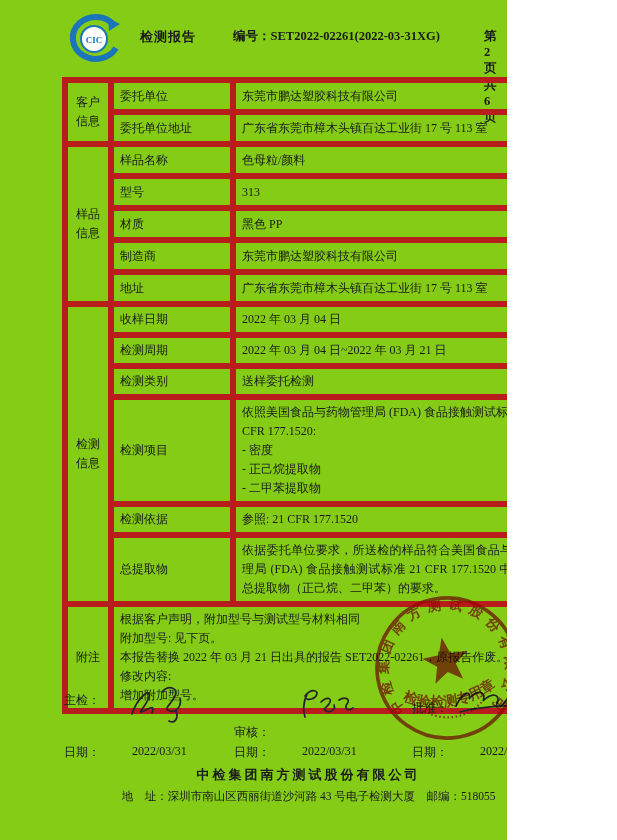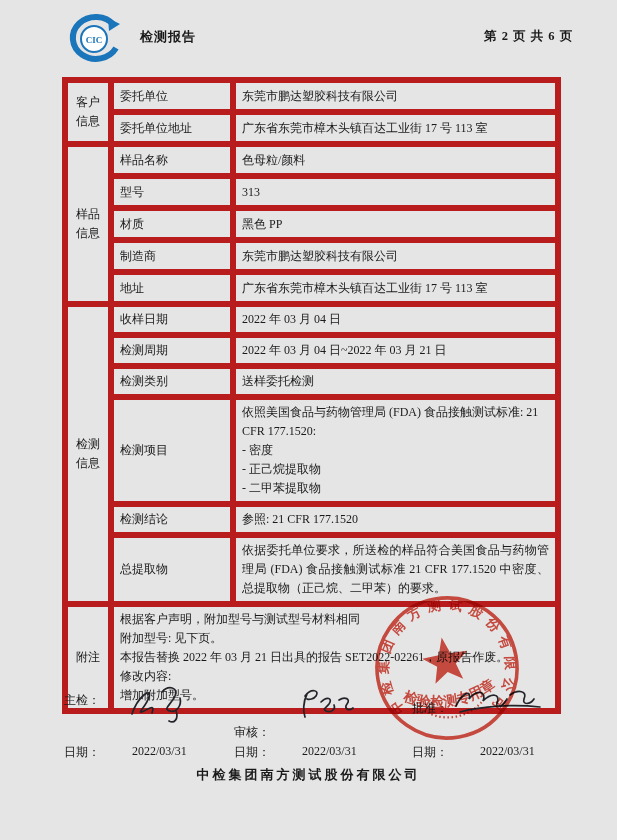--- a/index.html
+++ b/index.html
@@ -1,18 +1,18 @@
 <!DOCTYPE html>
 <html><head>
 <meta charset="utf-8">
 <style>
   * { margin:0; padding:0; box-sizing:border-box; }
   html,body { background:#ffffff; }
   body { font-family:"Liberation Serif", serif; color:#1a1a1a; }
-  .page { position:relative; width:617px; height:840px; background:#e5e5e5; overflow:hidden; }
+  .page { position:relative; width:507px; height:840px; background:#84cc16; overflow:hidden; }
 
   
   .hdr-title { position:absolute; left:140px; top:28px; font-size:13px; font-weight:bold; letter-spacing:1px; }
   .hdr-no { position:absolute; left:233px; top:28px; font-size:12.5px; font-weight:bold; }
   .hdr-page { position:absolute; left:468px; top:28px; font-size:12.5px; font-weight:bold; letter-spacing:1px;margin-left:16px; }
   .logo { position:absolute; left:64px; top:12px; width:62px; height:54px; }
 
   
   table.report { position:absolute; left:62px; top:77px; width:493px; border-collapse:collapse; table-layout:fixed; font-size:12px; }
   table.report td { border:6px solid #b91c1c; vertical-align:middle; padding:3px 6px; line-height:19px; }
@@ -47,20 +47,21 @@
 
 <div class="page">
 
   <svg class="logo" viewBox="0 0 62 54">
     <path d="M50,13 A23 21 0 1 0 52,36" fill="none" stroke="#1b75bb" stroke-width="6"></path>
     <path d="M44,6 L56,12 L45,19 Z" fill="#1b75bb"></path>
     <circle cx="30" cy="27" r="13" fill="#ffffff" stroke="#1b75bb" stroke-width="2"></circle>
     <text x="30" y="31" text-anchor="middle" font-size="9" font-weight="bold" fill="#1b75bb" font-family="Liberation Serif, serif">CIC</text>
   </svg>
   <div class="hdr-title">检测报告</div>
+  <div class="hdr-no">编号：SET2022-02261(2022-03-31XG)</div>
   <div class="hdr-page">第 2 页 共 6 页</div>
 
   <table class="report">
     <colgroup>
         <col style="width:46px">
         <col style="width:122px">
         <col style="width:325px">
       </colgroup>
     <tbody>
 
@@ -113,21 +114,21 @@
         <td class="val">送样委托检测</td>
       </tr>
       <tr>
         <td class="lbl">检测项目</td>
         <td class="val" style="height:100px">依照美国食品与药物管理局 (FDA) 食品接触测试标准: 21 CFR 177.1520:
 - 密度
 - 正己烷提取物
 - 二甲苯提取物</td>
       </tr>
       <tr class="h26">
-        <td class="lbl">检测结论</td>
+        <td class="lbl">检测依据</td>
         <td class="val">参照: 21 CFR 177.1520</td>
       </tr>
       <tr>
         <td class="lbl">总提取物</td>
         <td class="val just" style="height:60px">依据委托单位要求，所送检的样品符合美国食品与药物管理局 (FDA) 食品接触测试标准 21 CFR 177.1520 中密度、总提取物（正己烷、二甲苯）的要求。</td>
       </tr>
 
       <tr>
         <td class="sec">附注</td>
         <td class="notes" colspan="2" style="height:92px">根据客户声明，附加型号与测试型号材料相同
@@ -173,14 +174,15 @@
     </text>
     <polygon fill="#d63a2c" points="76,45 81.9,61.9 98.8,62.6 85.5,73.1 90.1,89.4 76,80 61.9,89.4 66.5,73.1 53.2,62.6 70.1,61.9"></polygon>
     <path id="bannerArc" d="M 27,100 A 95 95 0 0 0 125,100" fill="none"></path>
     <text font-size="14" fill="#d63a2c" font-weight="bold" font-family="Liberation Serif, serif">
       <textPath href="#bannerArc" startOffset="0">检验检测专用章</textPath>
     </text>
     <path d="M 46,114 A 45 45 0 0 0 106,114" fill="none" stroke="#d63a2c" stroke-width="2.2" stroke-dasharray="1.5,2.6"></path>
   </svg>
 
   <div class="foot foot-company">中检集团南方测试股份有限公司</div>
+  <div class="foot foot-line1">地　址：深圳市南山区西丽街道沙河路 43 号电子检测大厦　邮编：518055</div>
 
 </div>
 
 </body></html>

